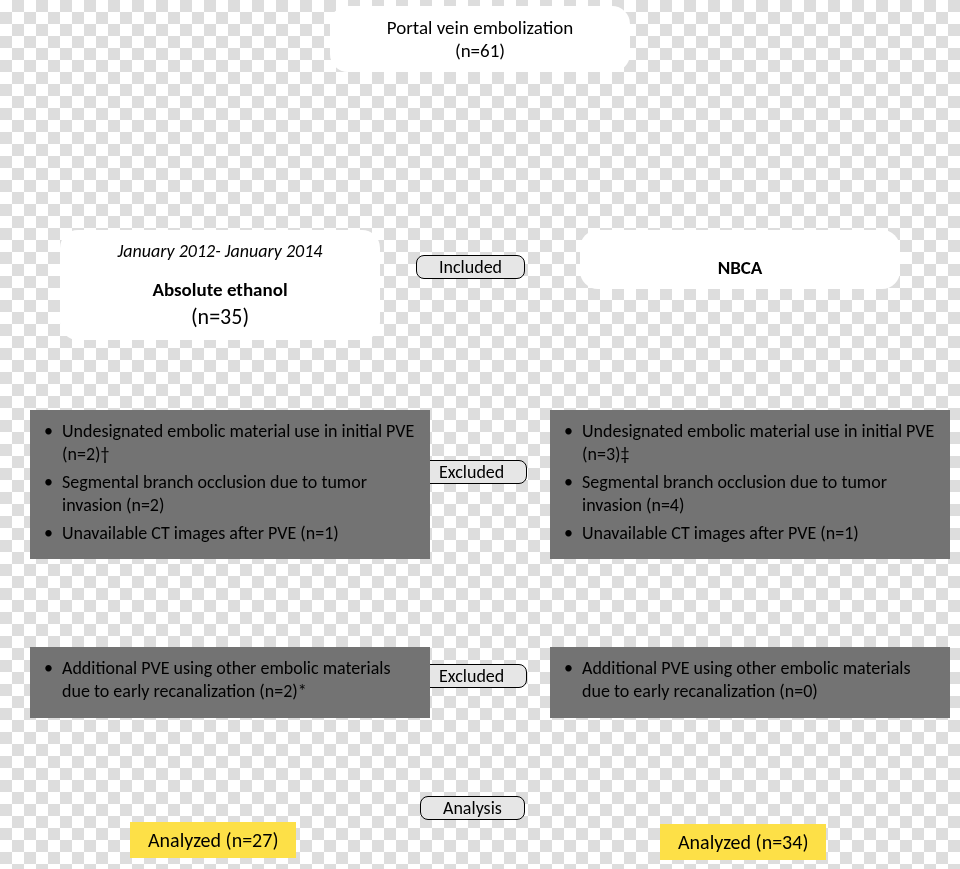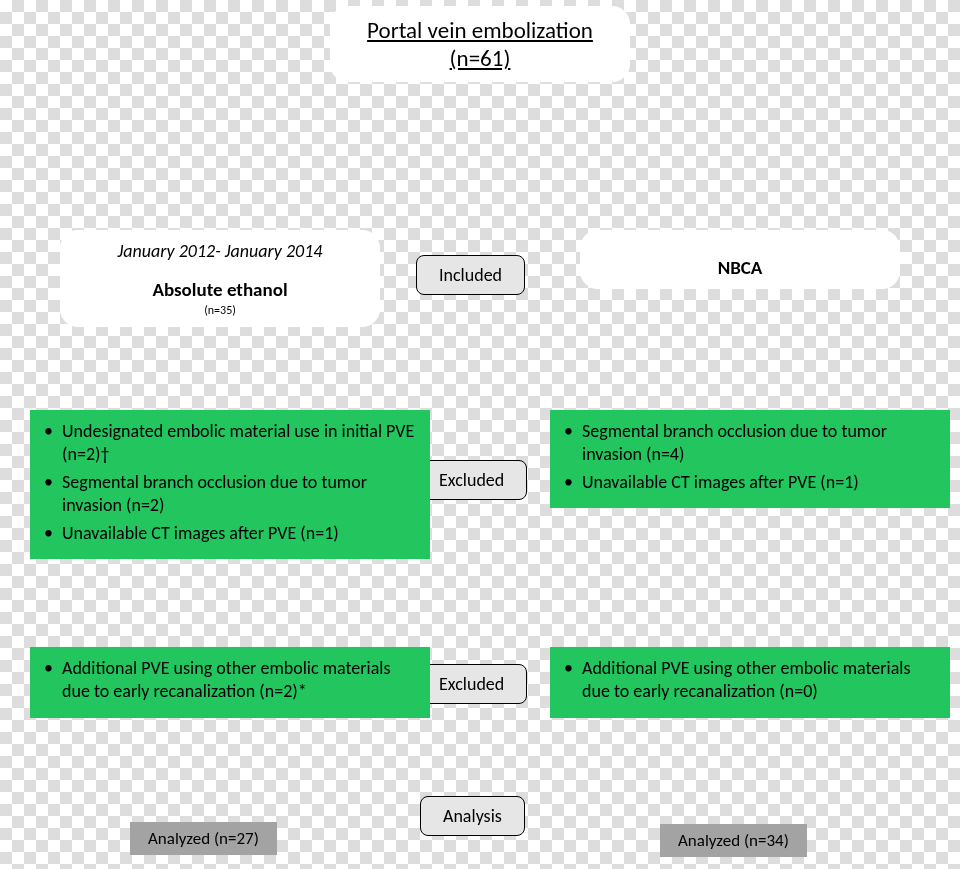--- a/index.html
+++ b/index.html
@@ -21,69 +21,68 @@
   }
   .whitebox {
     background: #fff;
     border-radius: 18px;
     position: absolute;
     text-align: center;
     padding: 10px 16px;
   }
   .title-box {
     left: 330px; top: 6px; width: 300px;
-    font-size: 23px;
-    text-decoration: underline;
+    font-size: 19px;
   }
   .group-left {
     left: 60px; top: 230px; width: 320px;
   }
   .group-right {
     left: 580px; top: 230px; width: 320px;
   }
   .group-date { font-style: italic; font-size: 18px; }
   .group-material { font-weight: bold; font-size: 19px; margin-top: 16px; }
-  .group-n { font-size: 12px; margin-top: 2px; }
+  .group-n { font-size: 22px; margin-top: 2px; }
   .tag {
     position: absolute;
     background: #e6e6e6;
     border: 1.5px solid #000;
     border-radius: 8px;
-    padding: 8px 22px;
+    padding: 0 22px;
     font-size: 18px;
     text-align: center;
   }
   .tag-included { left: 416px; top: 255px; }
   .tag-excluded1 { left: 416px; top: 460px; }
   .tag-excluded2 { left: 416px; top: 664px; }
   .tag-analysis { left: 420px; top: 796px; }
   .excl-block {
     position: absolute;
-    background: #22c55e;
+    background: #737373;
     padding: 10px 8px 10px 4px;
     width: 400px;
   }
   .excl1-left { left: 30px; top: 410px; }
   .excl1-right { left: 550px; top: 410px; }
   .excl2-left { left: 30px; top: 647px; width: 400px; }
   .excl2-right { left: 550px; top: 647px; width: 400px; }
   .excl-block ul { list-style: none; padding-left: 28px; }
   .excl-block li { position: relative; margin-bottom: 4px; line-height: 1.3; }
   .excl-block li::before {
     content: "•";
     position: absolute;
     left: -18px;
     top: 0;
     font-size: 18px;
   }
   .analyzed {
     position: absolute;
-    background: #a3a3a3;
+    background: #fde047;
     padding: 6px 18px;
-    font-size: 17px;
+    font-size: 20px;
     text-align: center;
   }
   .analyzed-left { left: 130px; top: 822px; }
   .analyzed-right { left: 660px; top: 824px; }
 </style>
 </head>
 <body>
 
 <div class="whitebox title-box">
   <div>Portal vein embolization</div>
@@ -106,20 +105,21 @@
 
 <div class="excl-block excl1-left">
   <ul>
     <li>Undesignated embolic material use in initial PVE (n=2)†</li>
     <li>Segmental branch occlusion due to tumor invasion (n=2)</li>
     <li>Unavailable CT images after PVE (n=1)</li>
   </ul>
 </div>
 <div class="excl-block excl1-right">
   <ul>
+    <li>Undesignated embolic material use in initial PVE (n=3)‡</li>
     <li>Segmental branch occlusion due to tumor invasion (n=4)</li>
     <li>Unavailable CT images after PVE (n=1)</li>
   </ul>
 </div>
 
 <div class="excl-block excl2-left">
   <ul>
     <li>Additional PVE using other embolic materials due to early recanalization (n=2)*</li>
   </ul>
 </div>

